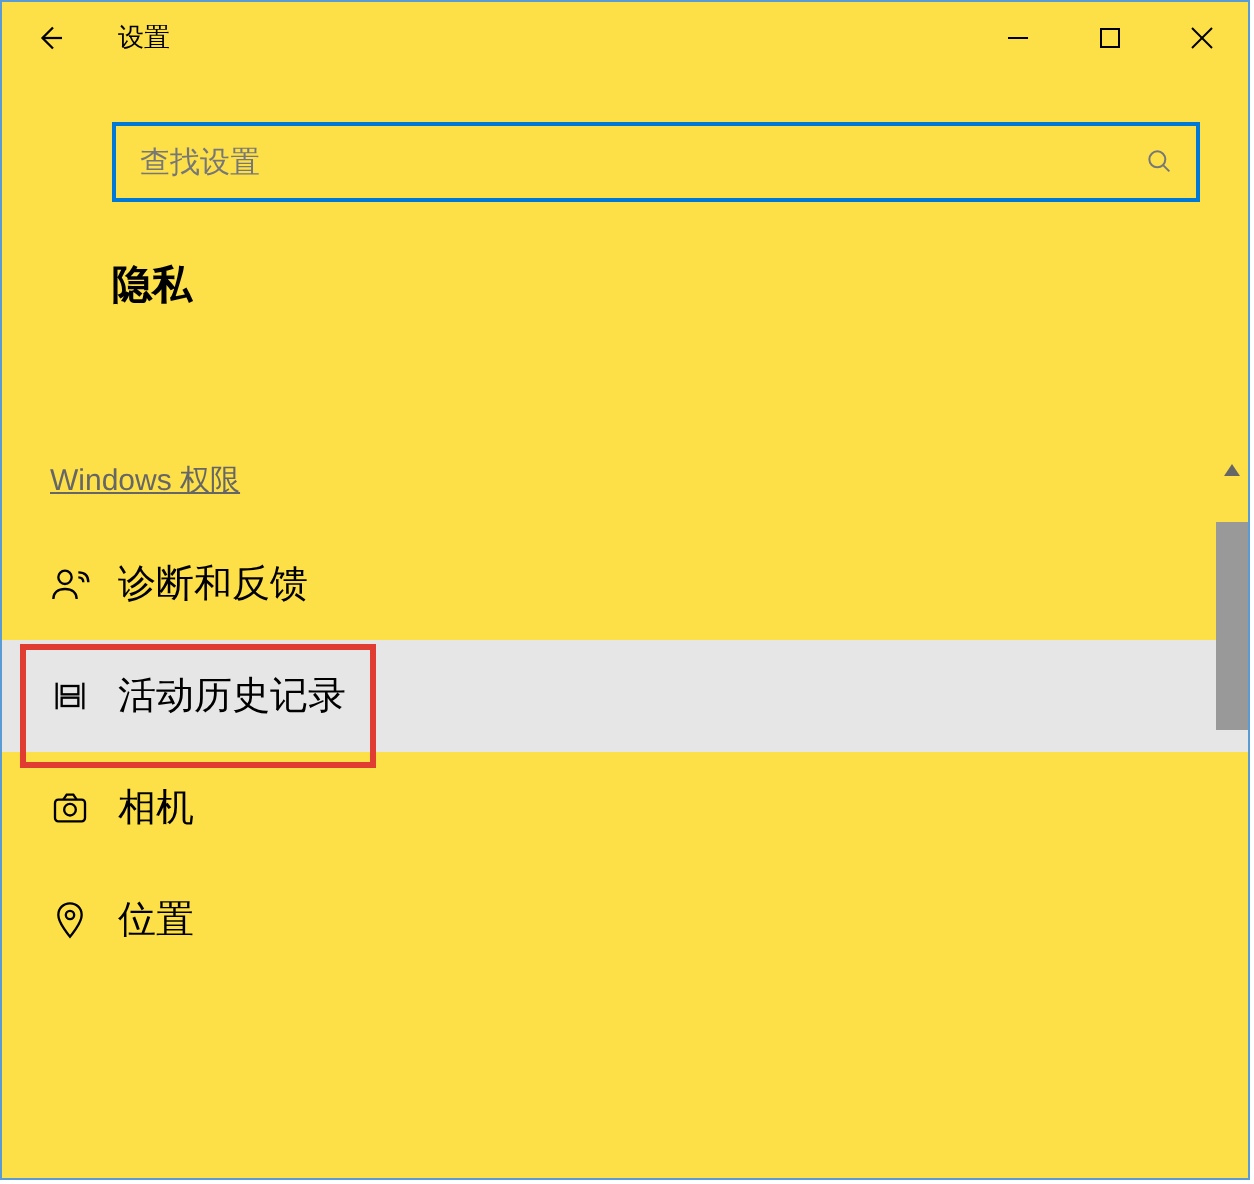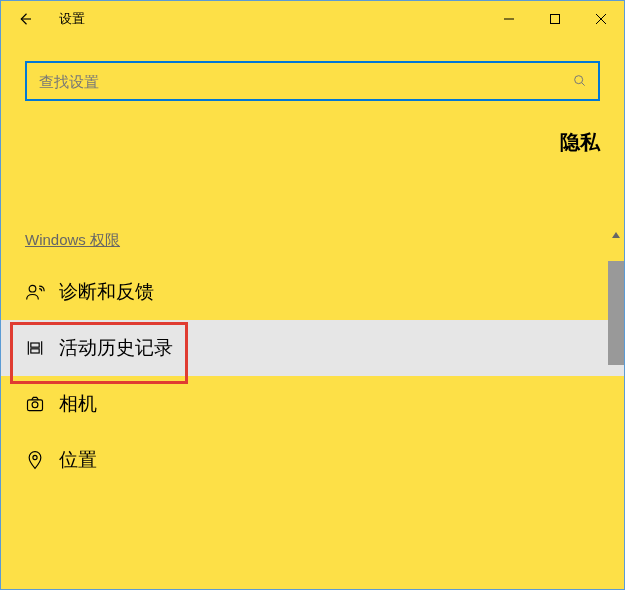--- a/index.html
+++ b/index.html
@@ -52,20 +52,21 @@
     display: flex;
     align-items: center;
     justify-content: center;
   }
   .content {
     position: absolute;
     top: 36px;
     left: 0;
     right: 0;
     bottom: 0;
+    padding-left: 31px;
   }
   .search-wrap {
     padding: 24px 24px 0 24px;
   }
   .search-box {
     height: 40px;
     border: 2px solid #0078d7;
     display: flex;
     align-items: center;
     padding: 0 10px 0 10px;
@@ -82,21 +83,20 @@
   .search-input::placeholder {
     color: #777;
   }
   .search-icon {
     color: #666;
   }
   .page-title {
     font-size: 20px;
     font-weight: 600;
     padding: 28px 24px 10px 24px;
-    text-align: right;
   }
   .scroll-area {
     position: absolute;
     top: 168px;
     left: 0;
     right: 0;
     bottom: 0;
   }
   .section-header {
     font-size: 15px;

